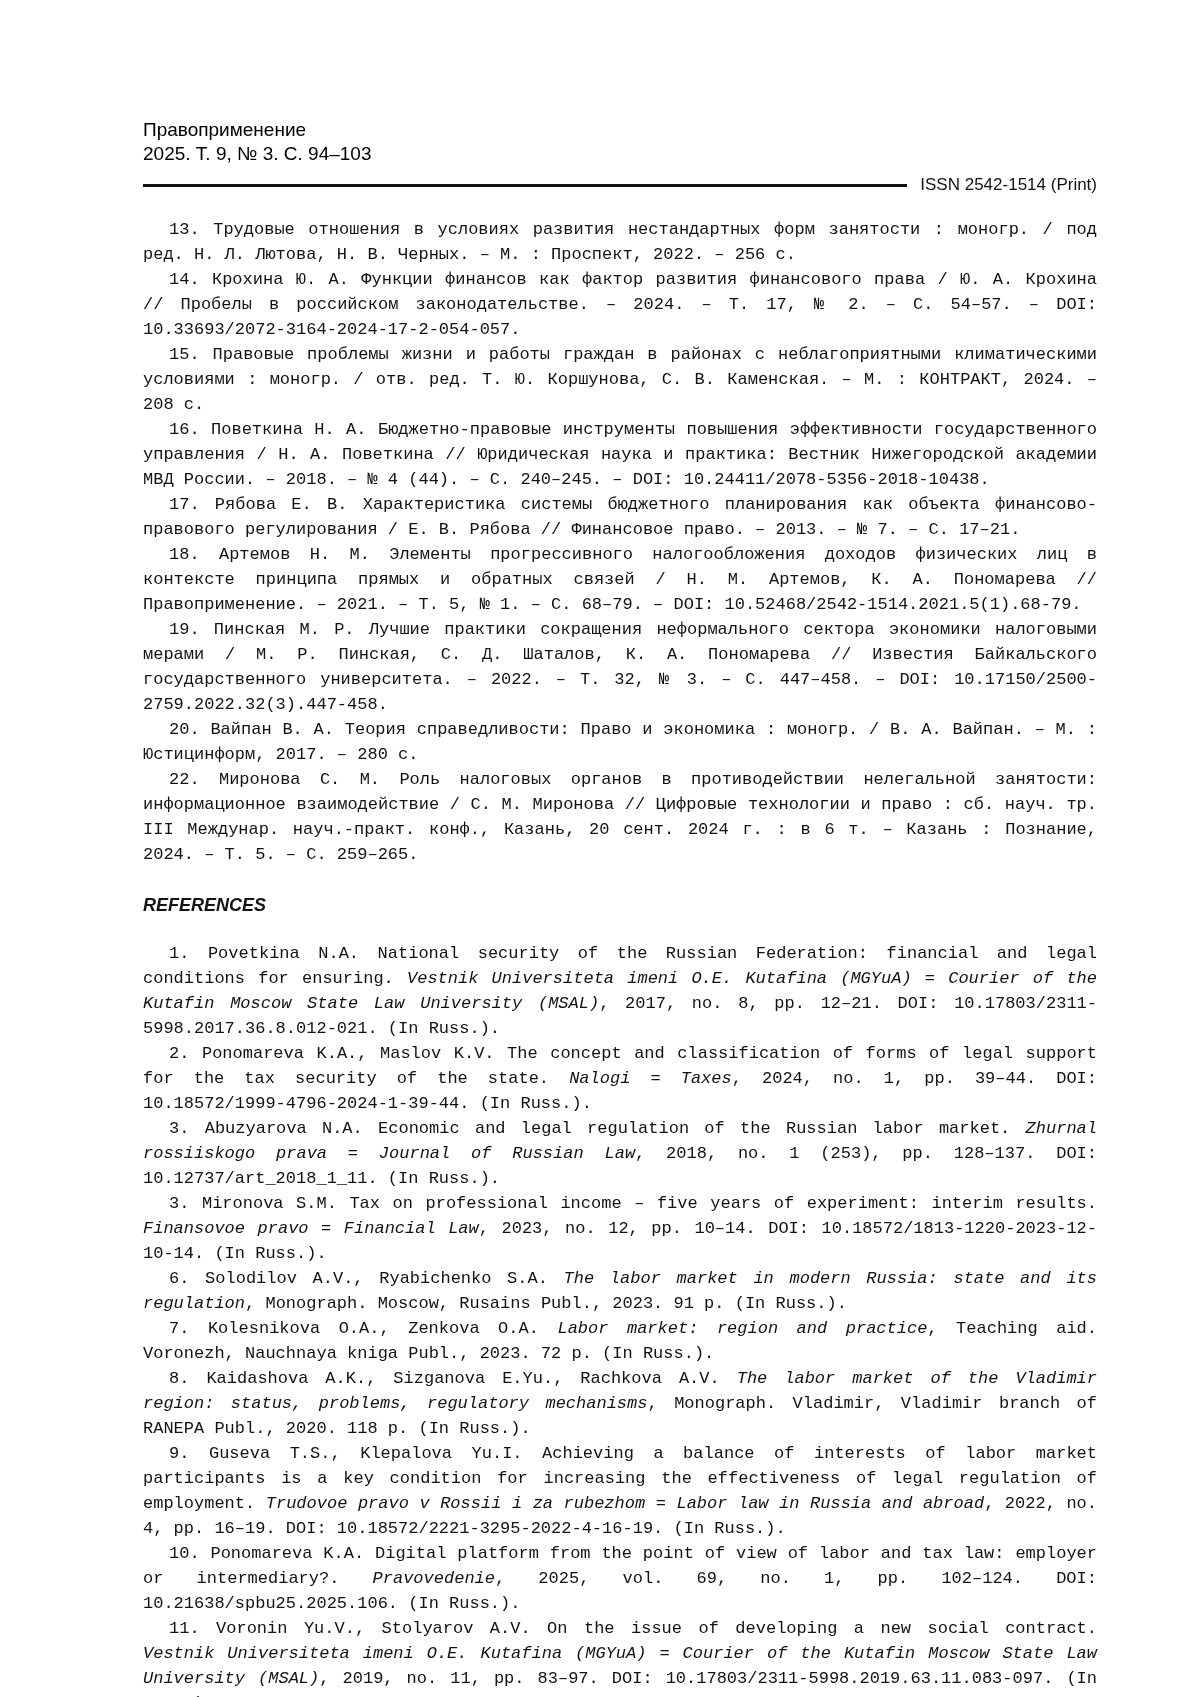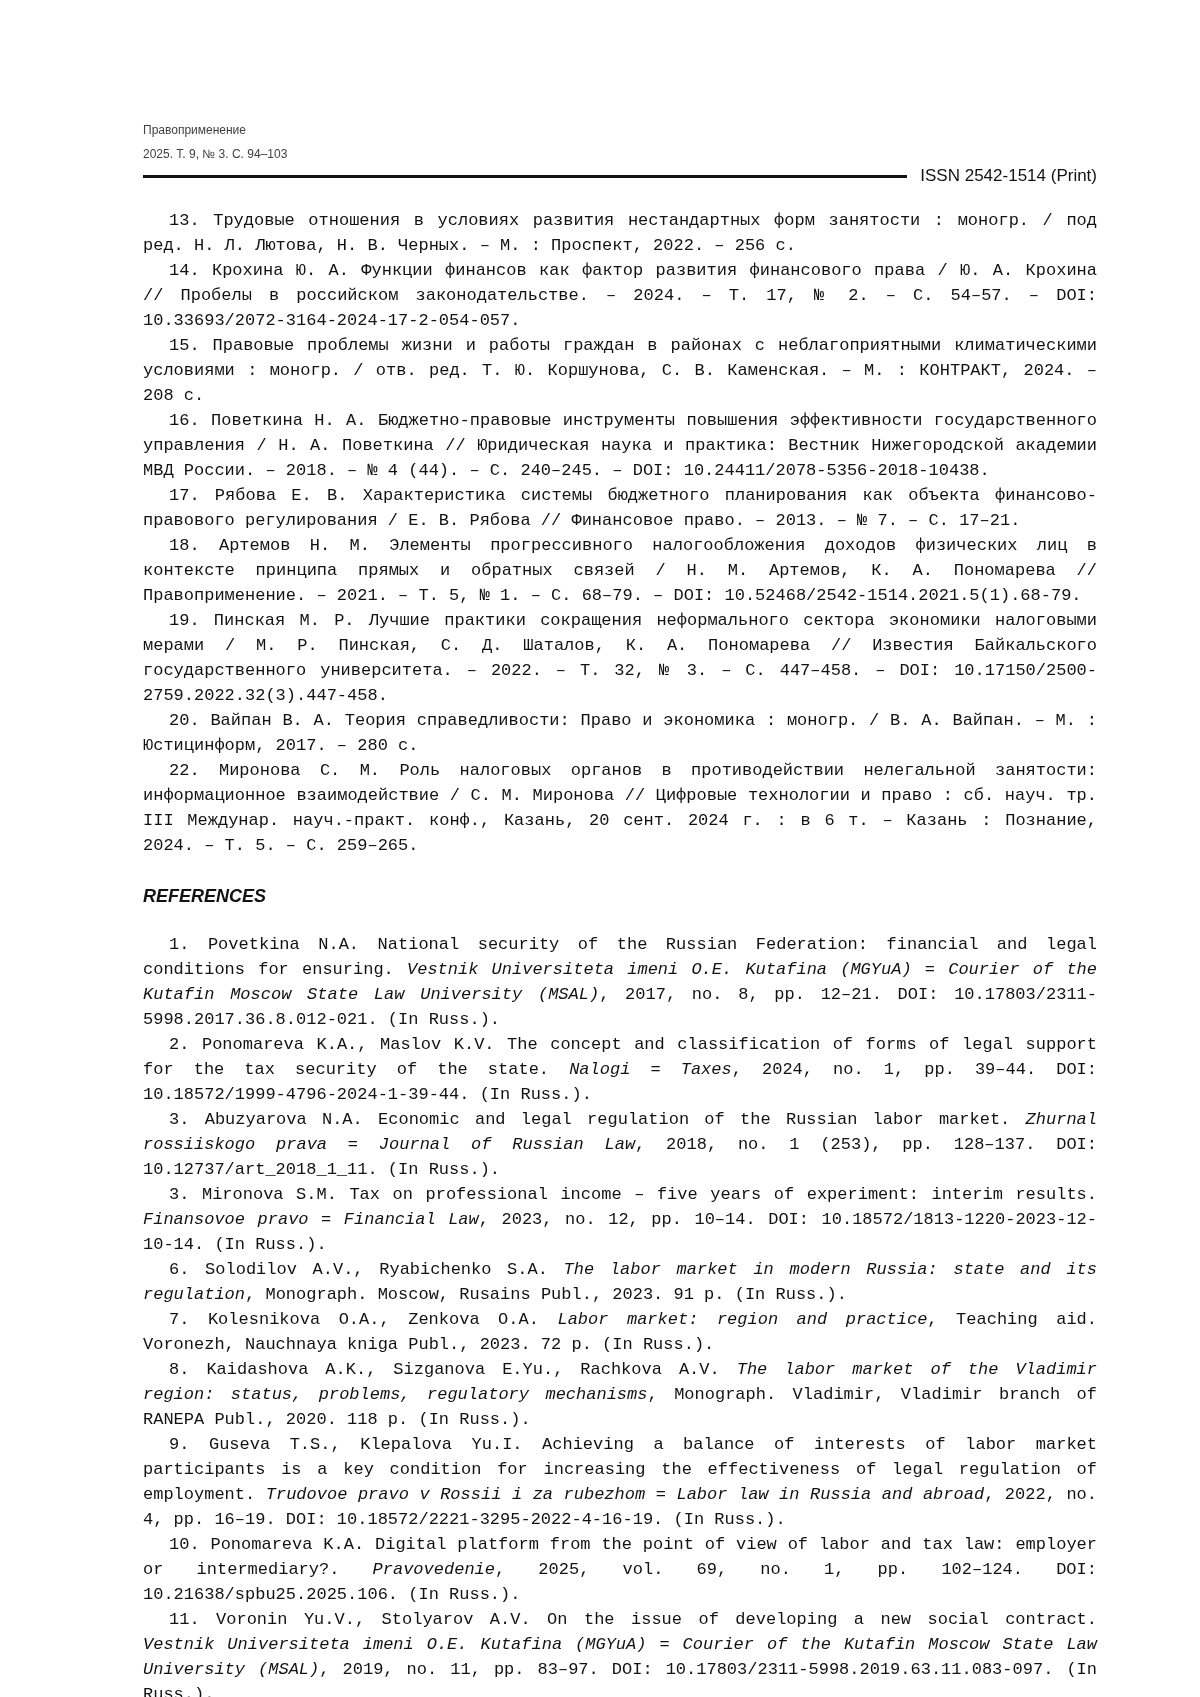--- a/index.html
+++ b/index.html
@@ -12,27 +12,28 @@
     font-family: "Liberation Sans", sans-serif;
     overflow: hidden;
   }
   .content {
     position: absolute;
     left: 143px;
     top: 118px;
     width: 954px;
   }
   .header-journal, .header-issue {
-    font-size: 12px;
+    font-size: 19px;
     line-height: 24px;
-    color: #404040;
+    color: #000000;
   }
   .header-rule-row {
     display: flex;
     align-items: center;
+    margin-top: 9px;
   }
   .header-rule {
     flex: 1;
     height: 3px;
     background: #121212;
     margin-right: 13px;
   }
   .issn {
     font-size: 17px;
     white-space: nowrap;

